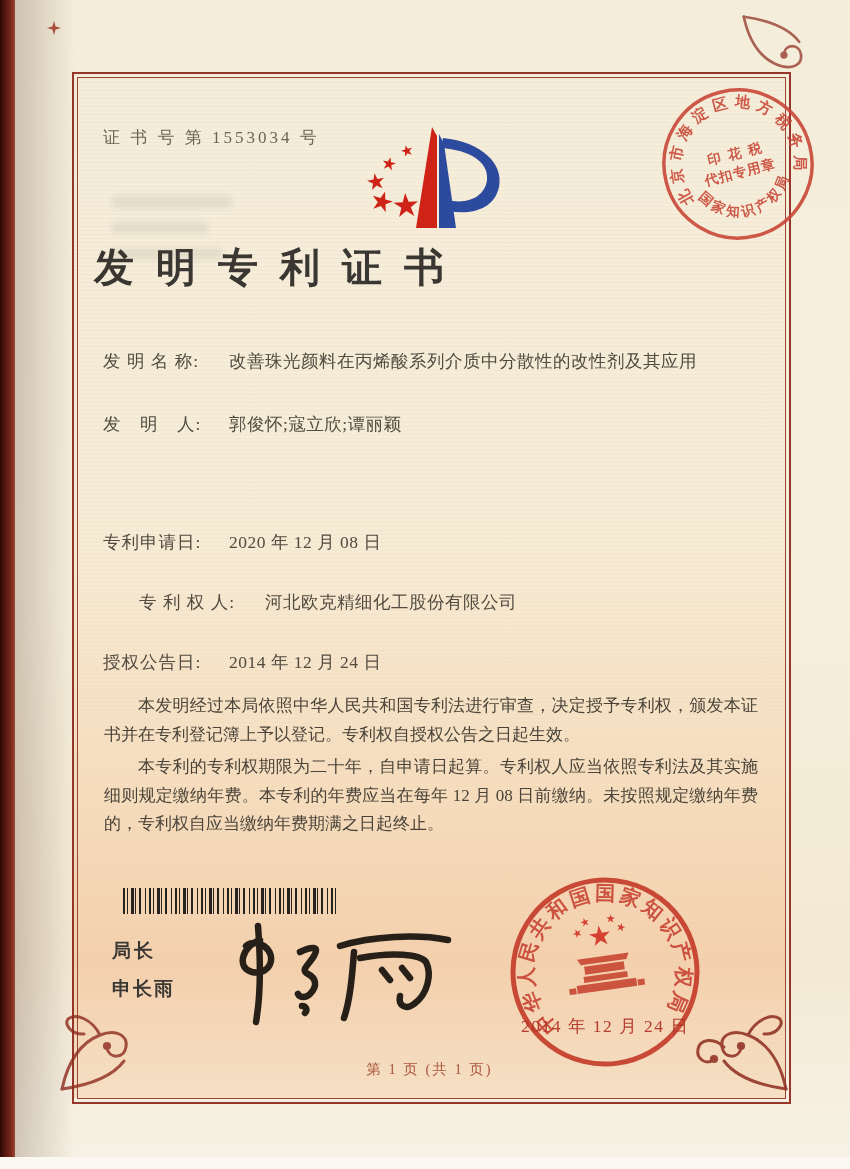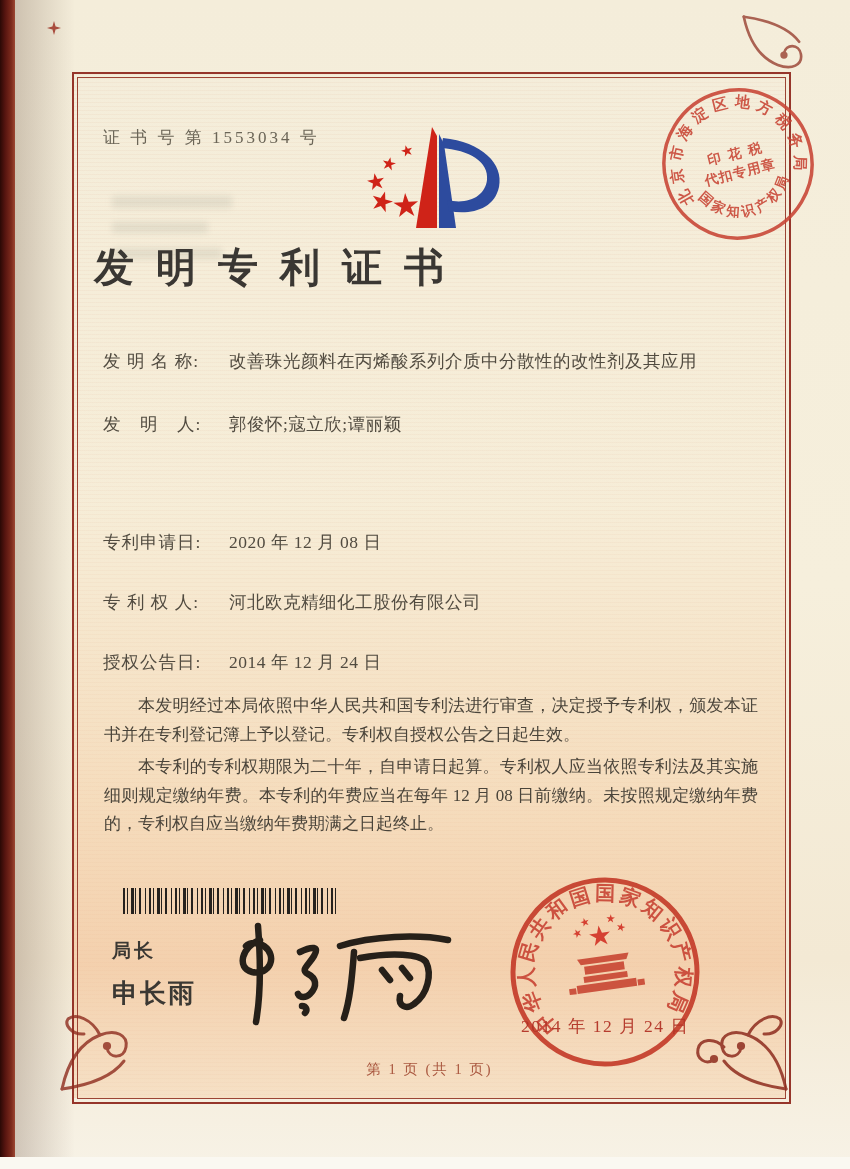--- a/index.html
+++ b/index.html
@@ -33,21 +33,21 @@
   .field .val{margin-left:8px;letter-spacing:0.5px;}
   .paras{position:absolute;left:100px;top:688px;width:662px;font-size:17px;
     line-height:28.5px;color:#4a443a;text-align:justify;}
   .paras p{margin:4px;text-indent:2em;}
 
   .barcode{position:absolute;left:123px;top:888px;width:214px;height:26px;
     background:repeating-linear-gradient(90deg,#26221e 0 2px,transparent 2px 4px,#26221e 4px 5px,transparent 5px 8px,#26221e 8px 11px,transparent 11px 12px,#26221e 12px 13px,transparent 13px 16px,#26221e 16px 18px,transparent 18px 22px,#26221e 22px 23px,transparent 23px 26px);}
 
   .signer-role{position:absolute;left:112px;top:938px;font-size:19px;font-weight:600;
     color:#3b3833;letter-spacing:3px;font-family:"Liberation Sans","DejaVu Sans",sans-serif;}
-  .signer-name{position:absolute;left:112px;top:976px;font-size:26px;font-weight:600;
+  .signer-name{position:absolute;left:112px;top:976px;font-size:19px;font-weight:600;
     color:#3b3833;letter-spacing:2px;font-family:"Liberation Sans","DejaVu Sans",sans-serif;}
   .signature-svg{position:absolute;left:222px;top:922px;}
 
   .seal-top{position:absolute;left:658px;top:84px;transform:rotate(-14deg);opacity:0.88;}
   .seal-bottom{position:absolute;left:505px;top:872px;transform:rotate(-8deg);opacity:0.9;}
   .issue-date{position:absolute;left:521px;top:1014px;font-size:17.5px;letter-spacing:1.5px;
     color:rgba(178,52,38,0.95);z-index:5;}
   .footer{position:absolute;left:72px;top:1060px;width:715px;text-align:center;
     font-size:14.5px;letter-spacing:2px;color:#a9573f;}
 
@@ -147,21 +147,21 @@
     <span class="val">郭俊怀;寇立欣;谭丽颖</span>
   </div>
   <div class="field" style="top:349px;">
     <span class="lbl">发 明 名 称:</span>
     <span class="val">改善珠光颜料在丙烯酸系列介质中分散性的改性剂及其应用</span>
   </div>
   <div class="field" style="top:530px;">
     <span class="lbl">专利申请日:</span>
     <span class="val">2020 年 12 月 08 日</span>
   </div>
-  <div class="field" style="top:590px;">
+  <div class="field" style="top:590px;margin-left:36px;">
     <span class="lbl">专 利 权 人:</span>
     <span class="val">河北欧克精细化工股份有限公司</span>
   </div>
   <div class="field" style="top:650px;">
     <span class="lbl">授权公告日:</span>
     <span class="val">2014 年 12 月 24 日</span>
   </div>
 
   <div class="paras">
     <p>本发明经过本局依照中华人民共和国专利法进行审查，决定授予专利权，颁发本证书并在专利登记簿上予以登记。专利权自授权公告之日起生效。</p>

